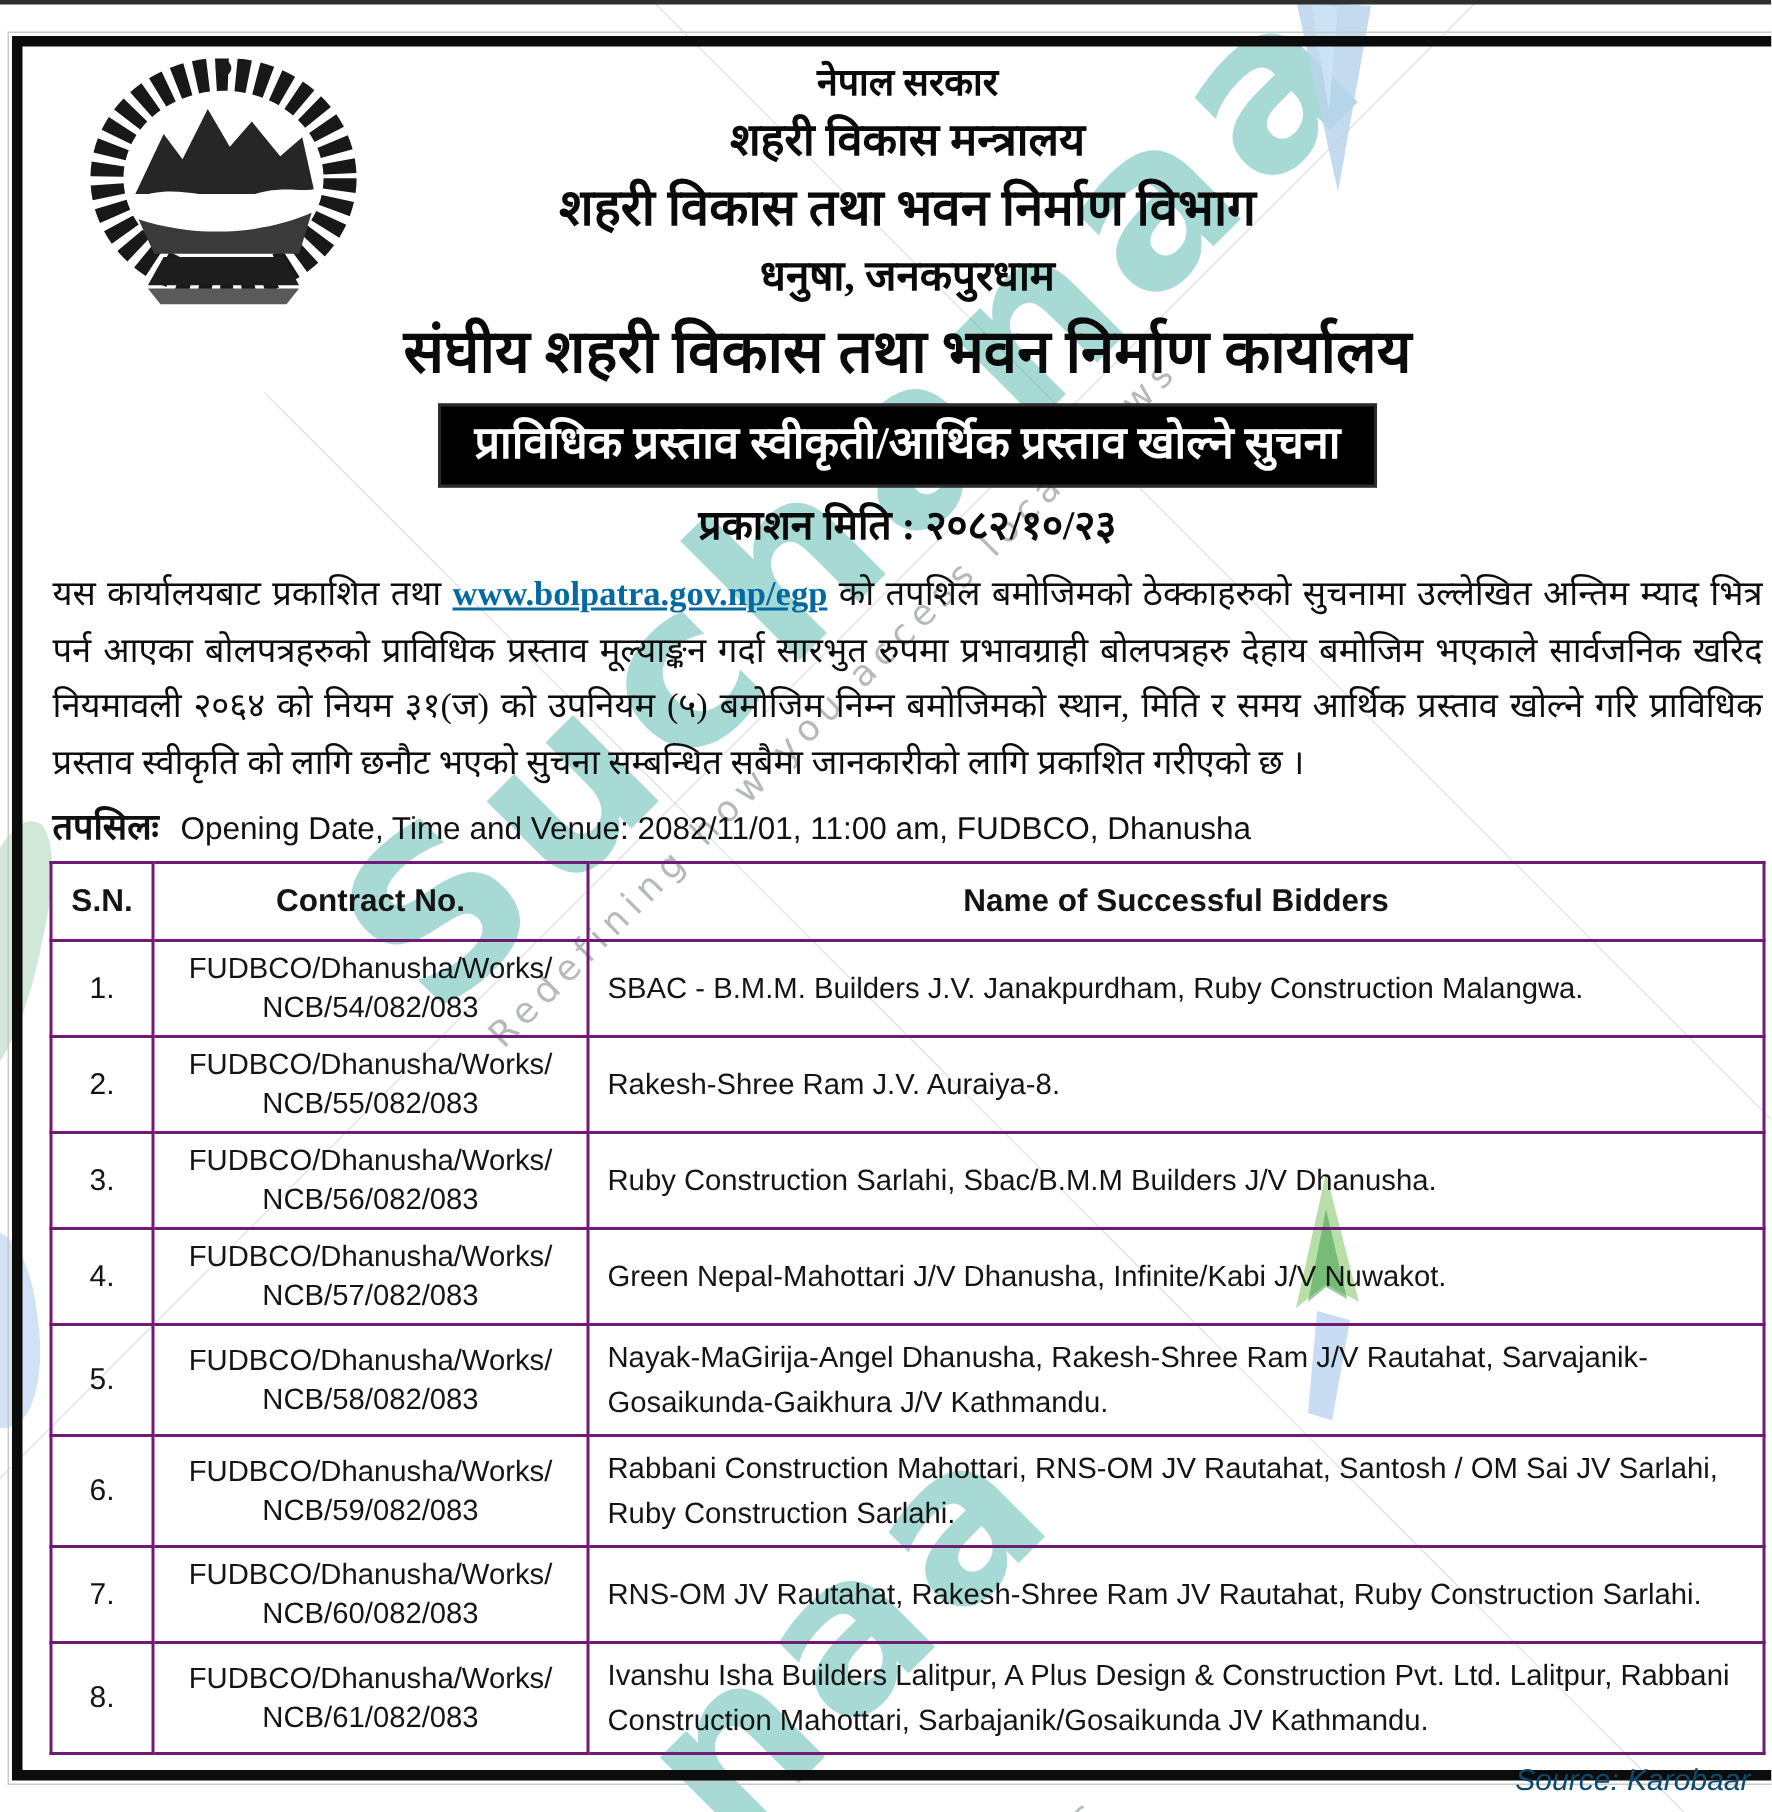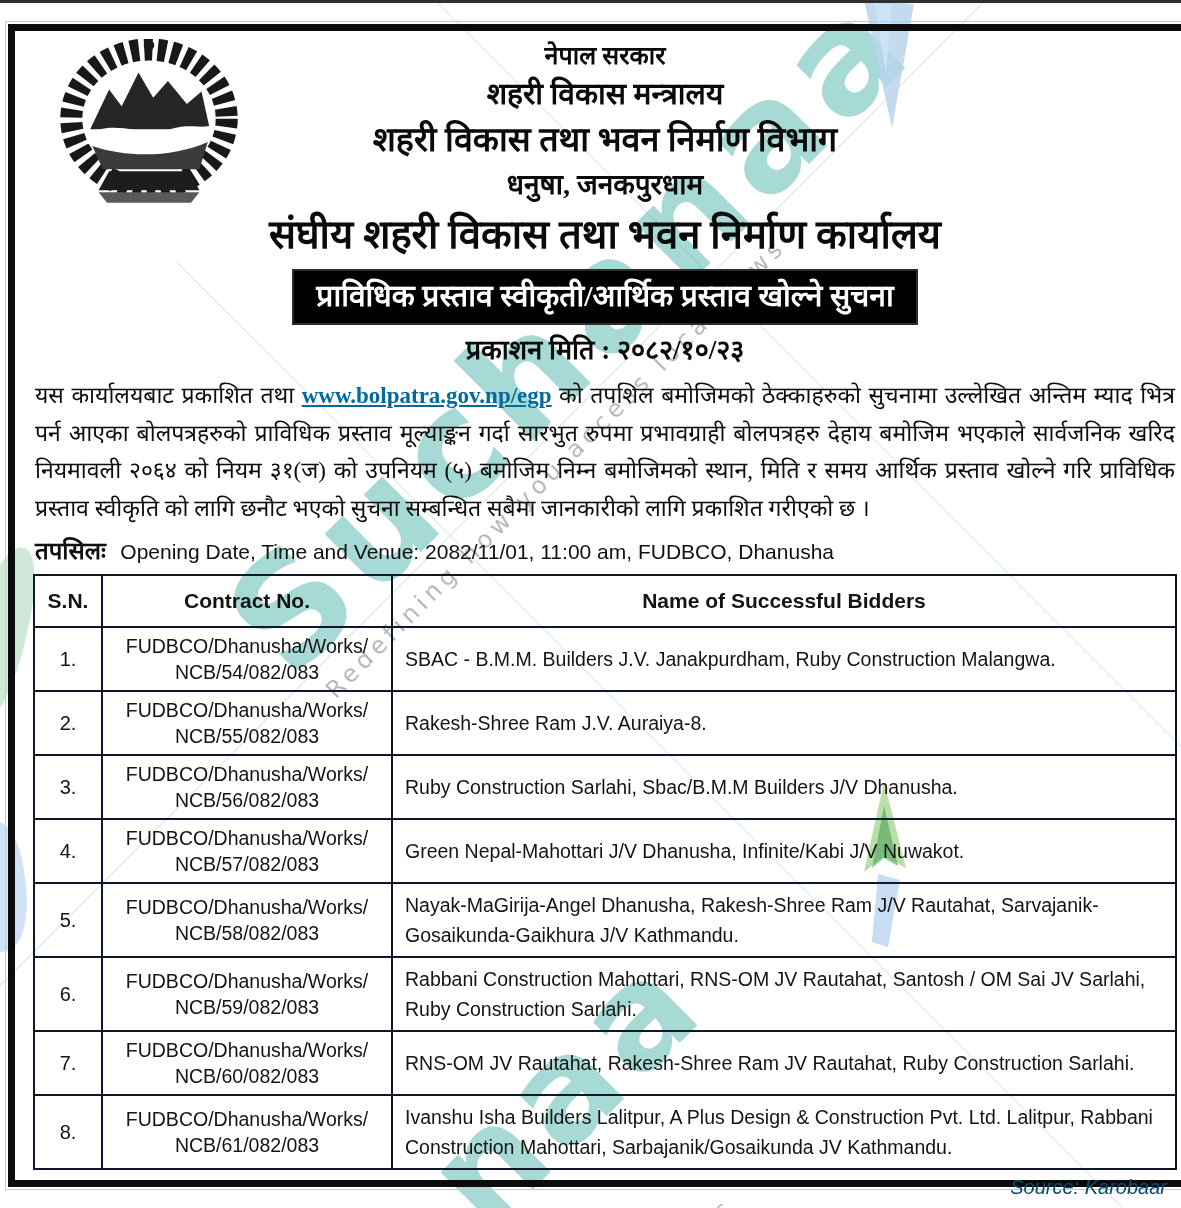--- a/index.html
+++ b/index.html
@@ -87,21 +87,21 @@
   }
   .details{margin:2px 0 8px 2px;white-space:nowrap;}
   .dev-label{font-family:"Liberation Serif",serif;font-size:24px;font-weight:700;margin-right:10px;}
   .open-info{font-family:"Liberation Sans",sans-serif;font-size:21px;font-weight:400;text-align:center;}
 
   table.bidders{
     width:100%;border-collapse:collapse;table-layout:fixed;
     background:transparent;
   }
   table.bidders th,table.bidders td{
-    border:2px solid #0f172a;
+    border:2px solid #701a75;
     font-family:"Liberation Sans",sans-serif;
     color:#141414;
     background:transparent;
   }
   th.c-sn,td.c-sn{width:64px;text-align:center;}
   th.c-contract,td.c-contract{width:286px;text-align:center;}
   th.c-bidders,td.c-bidders{text-align:left;}
   table.bidders th{font-size:21px;font-weight:700;height:48px;text-align:center;}
   td.c-sn{font-size:20px;}
   td.c-contract{font-size:19.5px;line-height:26px;padding:5px 2px;}

